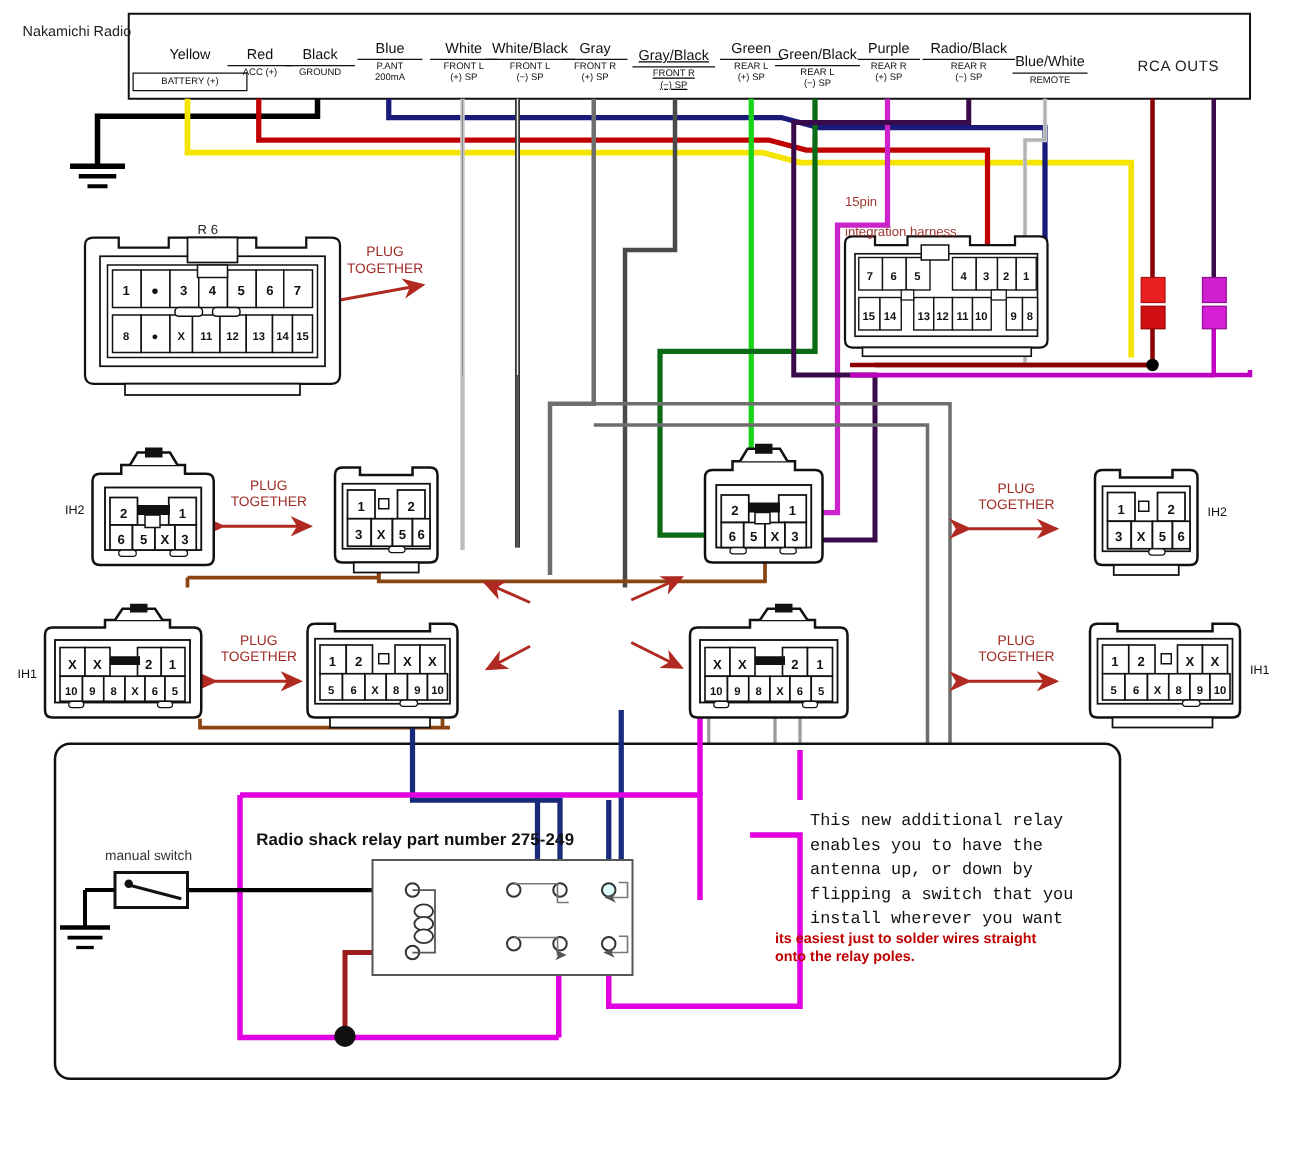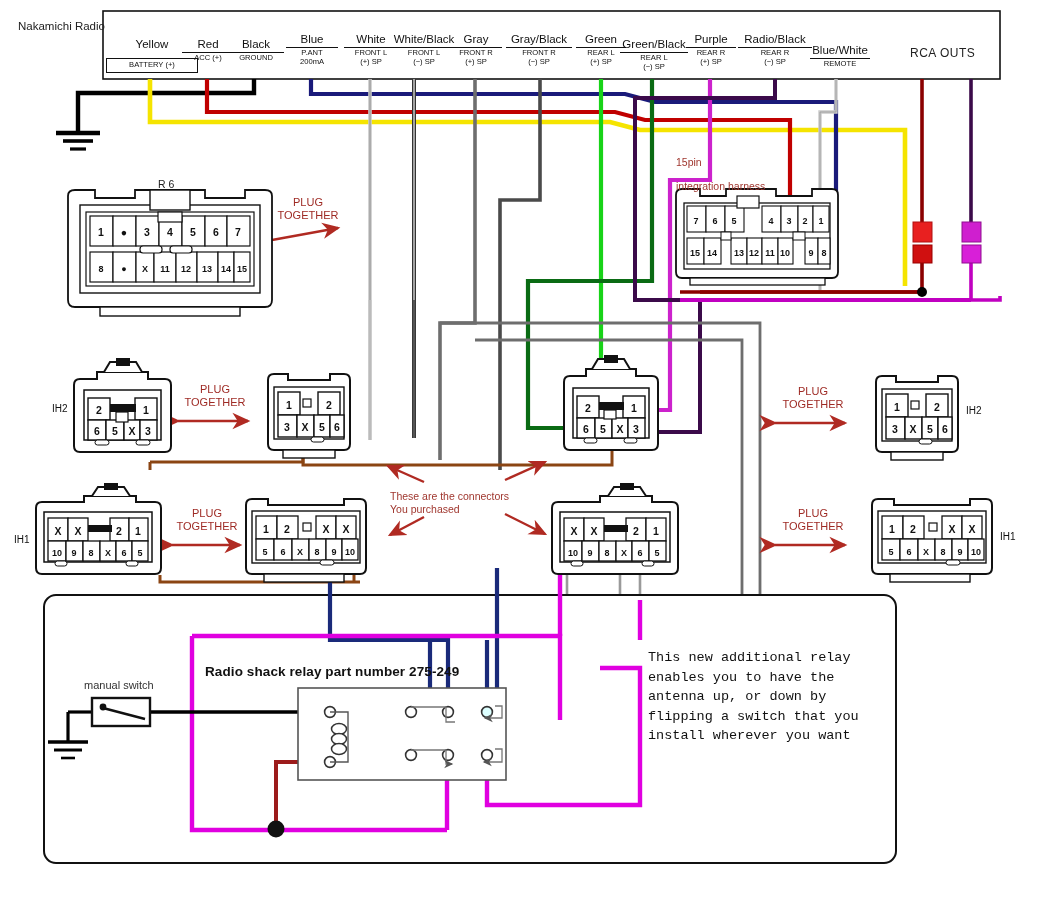--- a/index.html
+++ b/index.html
@@ -609,21 +609,21 @@
         <span style="display:block">(−) SP</span>
       </span>
   </div>
   <div class="wireHead" style="left:450px;top:33px;width:52px;">
     <span class="cname">Gray</span>
     <span class="cfunc">
         <span style="display:block">FRONT R</span>
         <span style="display:block">(+) SP</span>
       </span>
   </div>
-  <div class="wireHead" style="left:506px;top:33px;width:66px;">
+  <div class="wireHead" style="left:506px;top:39px;width:66px;text-decoration:underline;">
     <span class="cname">Gray/Black</span>
     <span class="cfunc">
         <span style="display:block">FRONT R</span>
         <span style="display:block">(−) SP</span>
       </span>
   </div>
   <div class="wireHead" style="left:576px;top:33px;width:50px;">
     <span class="cname">Green</span>
     <span class="cfunc">
         <span style="display:block">REAR L</span>
@@ -680,26 +680,24 @@
   <div class="plug" style="left:768px;top:507px;width:90px;">
     <div>PLUG</div>
     <div>TOGETHER</div>
   </div>
 
   <div class="ihtag" style="left:52px;top:403px;">IH2</div>
   <div class="ihtag" style="left:966px;top:405px;">IH2</div>
   <div class="ihtag" style="left:14px;top:534px;">IH1</div>
   <div class="ihtag" style="left:1000px;top:531px;">IH1</div>
 
-  <div id="connectors-note" style="left:390px;top:490px;width:150px;">
-    <div>These are the connectors</div>
-    <div>You purchased</div>
-  </div>
 
   <div id="relay-part-label" style="left:205px;top:664px;">Radio shack relay part number 275-249</div>
   <div id="manual-switch-label" style="left:84px;top:679px;">manual switch</div>
   <div id="relay-note-mono" style="left:648px;top:648px;">This new additional relay
 enables you to have the
 antenna up, or down by
 flipping a switch that you
 install wherever you want</div>
+  <div id="relay-note-red" style="left:620px;top:744px;">its easiest just to solder wires straight
+onto the relay poles.</div>
 
 </div>
 
 </body></html>

